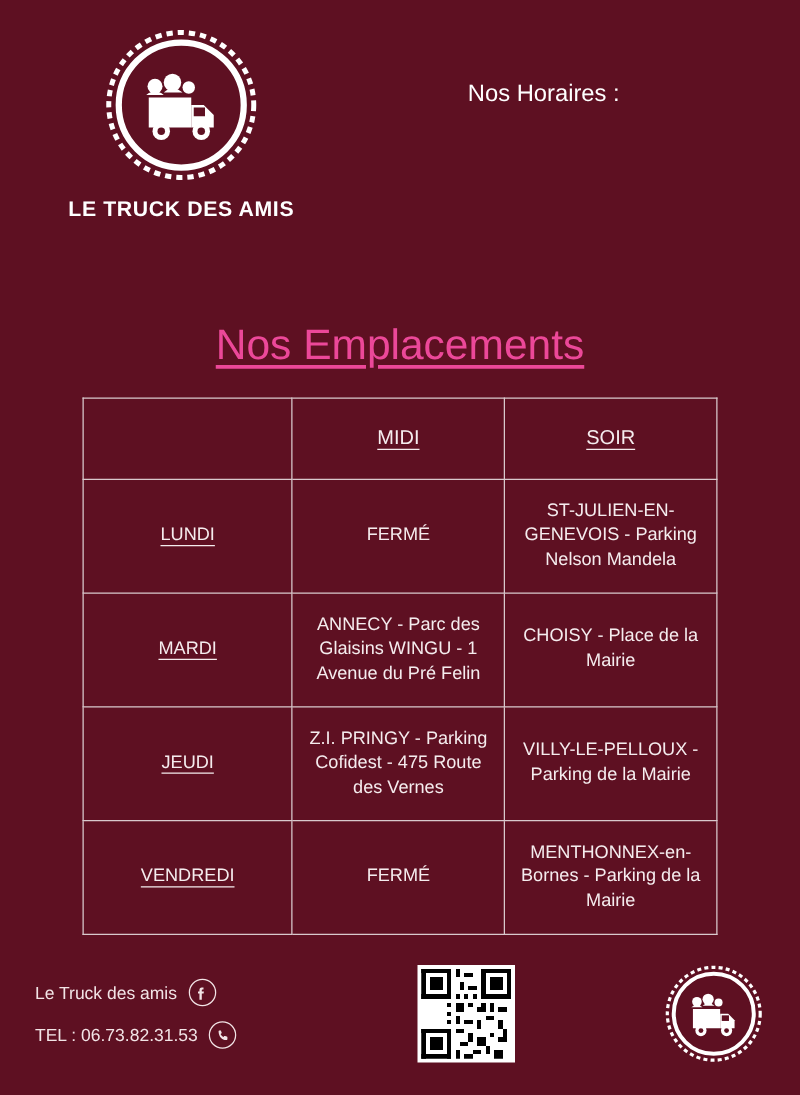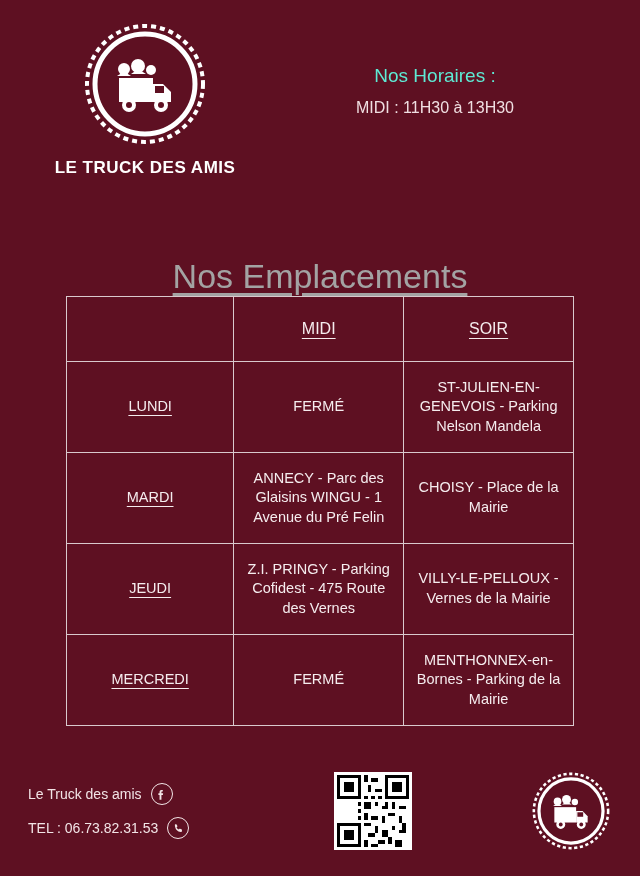--- a/index.html
+++ b/index.html
@@ -46,37 +46,38 @@
     white-space: nowrap;
   }
 
   .hours {
     flex: 1;
     text-align: center;
     padding-top: 45px;
   }
   .hours-title {
     font-size: 19px;
-    color: #5eead4;
-    margin-bottom: 12px;
+    color: #ffffff;
+    margin-bottom: 38px;
   }
   .hours-line {
     font-size: 16px;
     color: #f0dfe2;
     margin-bottom: 8px;
   }
 
   
   .section-title {
     text-align: center;
     font-size: 34px;
-    color: #a3a3a3;
+    color: #ec4899;
     text-decoration: underline;
     text-underline-offset: 5px;
     margin-top: 62px;
+    margin-bottom: 22px;
     font-weight: normal;
   }
 
   
   .table-wrap {
     padding: 0 66px;
   }
   table.schedule {
     width: 100%;
     border-collapse: collapse;
@@ -201,21 +202,20 @@
           <path d="M36 56 q7 -6 14 0 z"></path>
           <path d="M50 54 q7 -7 15 0 z"></path>
         </g>
       </svg>
     </div>
     <div class="brand-name">LE TRUCK DES AMIS</div>
   </div>
 
   <div class="hours">
     <div class="hours-title">Nos Horaires :</div>
-    <div class="hours-line">MIDI : 11H30 à 13H30</div>
   </div>
 
 </div>
 
 <div class="section-title">Nos Emplacements</div>
 
 <div class="table-wrap">
   <table class="schedule">
     <colgroup>
       <col class="c-day">
@@ -236,24 +236,24 @@
         <td>ST-JULIEN-EN-GENEVOIS - Parking Nelson Mandela</td>
       </tr>
       <tr class="body-row">
         <td class="day">MARDI</td>
         <td>ANNECY - Parc des Glaisins WINGU - 1 Avenue du Pré Felin</td>
         <td>CHOISY - Place de la Mairie</td>
       </tr>
       <tr class="body-row">
         <td class="day">JEUDI</td>
         <td>Z.I. PRINGY - Parking Cofidest - 475 Route des Vernes</td>
-        <td>VILLY-LE-PELLOUX - Vernes de la Mairie</td>
+        <td>VILLY-LE-PELLOUX - Parking de la Mairie</td>
       </tr>
       <tr class="body-row">
-        <td class="day">MERCREDI</td>
+        <td class="day">VENDREDI</td>
         <td>FERMÉ</td>
         <td>MENTHONNEX-en-Bornes - Parking de la Mairie</td>
       </tr>
     </tbody>
   </table>
 </div>
 
 <div class="footer">
 
   <div class="contacts">

